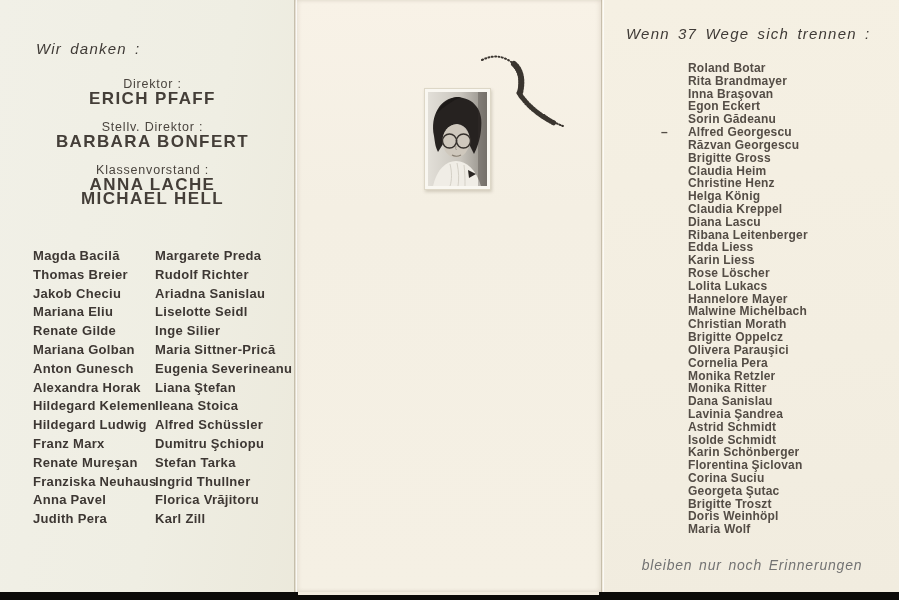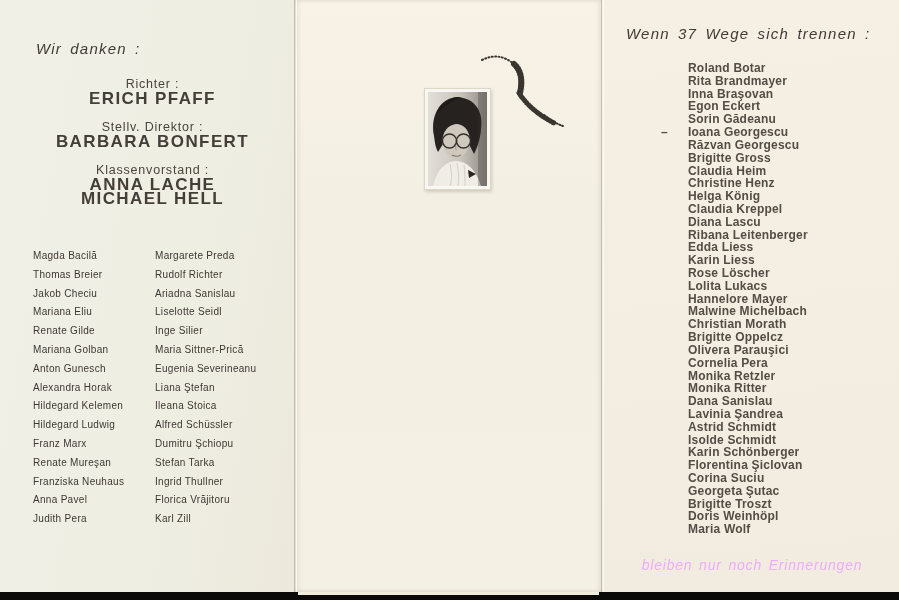--- a/index.html
+++ b/index.html
@@ -25,51 +25,51 @@
   .hand-title{
     position:absolute;font-style:italic;font-size:15px;letter-spacing:1.2px;
     color:#3f3a36;word-spacing:3px;
   }
   
   .role-block{position:absolute;left:30px;width:245px;text-align:center;color:#474публ140;}
   .role-label{font-size:12.5px;color:#4a443e;letter-spacing:0.8px;line-height:14.5px;}
   .role-name{font-size:17px;font-weight:bold;color:#443e38;letter-spacing:1.4px;line-height:14.5px;}
   
   .name-col{position:absolute;top:247px;}
-  .sname{font-size:10px;font-weight:normal;color:#3d3733;letter-spacing:0.3px;line-height:18.8px;white-space:nowrap;}
+  .sname{font-size:13px;font-weight:bold;color:#3d3733;letter-spacing:0.3px;line-height:18.8px;white-space:nowrap;}
   
   .quote{position:absolute;left:322px;top:345px;width:246px;}
   .q-line{font-style:italic;font-size:13px;color:#4a443e;line-height:19px;word-spacing:4.5px;letter-spacing:0.4px;white-space:nowrap;}
   .q-line.first{text-indent:19px;}
   .q-author{position:absolute;left:322px;top:416px;width:246px;text-align:right;
     font-size:11px;color:#4a443e;letter-spacing:1.1px;}
   .farewell{position:absolute;left:296px;top:551px;width:300px;text-align:center;
     font-style:italic;font-size:15px;color:#413c37;letter-spacing:1px;word-spacing:4px;}
   
   .rlist{position:absolute;left:688px;top:62px;}
   .rname{font-size:12px;font-weight:bold;color:#544d46;letter-spacing:0.2px;line-height:12.82px;white-space:nowrap;position:relative;}
   .dash{position:absolute;left:-27px;top:0;color:#544d46;}
   .r-footer{position:absolute;left:612px;top:557px;width:280px;text-align:center;
-    font-style:italic;font-size:14px;color:#f0abfc;letter-spacing:0.8px;word-spacing:2px;}
+    font-style:italic;font-size:14px;color:#737373;letter-spacing:0.8px;word-spacing:2px;}
   
   .photo{position:absolute;left:424px;top:88px;width:65px;height:100px;
     background:#f9f7f1;border:1px solid #ddd7c7;box-shadow:1px 2px 3px rgba(110,100,75,0.25);}
   .photo svg{position:absolute;left:3px;top:3px;}
   .bird{position:absolute;left:476px;top:44px;width:92px;height:86px;}
 </style>
 </head>
 <body>
 
 <div>
 
   <section class="panel p-left">
     <div class="hand-title" style="left:36px;top:40px;">Wir danken :</div>
 
     <div class="role-block" style="top:77px;">
-      <div class="role-label">Richter :</div>
+      <div class="role-label">Direktor :</div>
       <div class="role-name">ERICH PFAFF</div>
     </div>
     <div class="role-block" style="top:120px;">
       <div class="role-label">Stellv. Direktor :</div>
       <div class="role-name">BARBARA BONFERT</div>
     </div>
     <div class="role-block" style="top:163px;">
       <div class="role-label">Klassenvorstand :</div>
       <div class="role-name">ANNA LACHE</div>
       <div class="role-name">MICHAEL HELL</div>
@@ -169,21 +169,21 @@
   </section>
 
   <div class="rlist">
     <div class="rname">Roland Botar</div>
     <div class="rname">Rita Brandmayer</div>
     <div class="rname">Inna Braşovan</div>
     <div class="rname">Egon Eckert</div>
     <div class="rname">Sorin Gădeanu</div>
     <div class="rname">
       <span class="dash">–</span>
-      <span>Ioana Georgescu</span>
+      <span>Alfred Georgescu</span>
     </div>
     <div class="rname">Răzvan Georgescu</div>
     <div class="rname">Brigitte Gross</div>
     <div class="rname">Claudia Heim</div>
     <div class="rname">Christine Henz</div>
     <div class="rname">Helga König</div>
     <div class="rname">Claudia Kreppel</div>
     <div class="rname">Diana Lascu</div>
     <div class="rname">Ribana Leitenberger</div>
     <div class="rname">Edda Liess</div>

